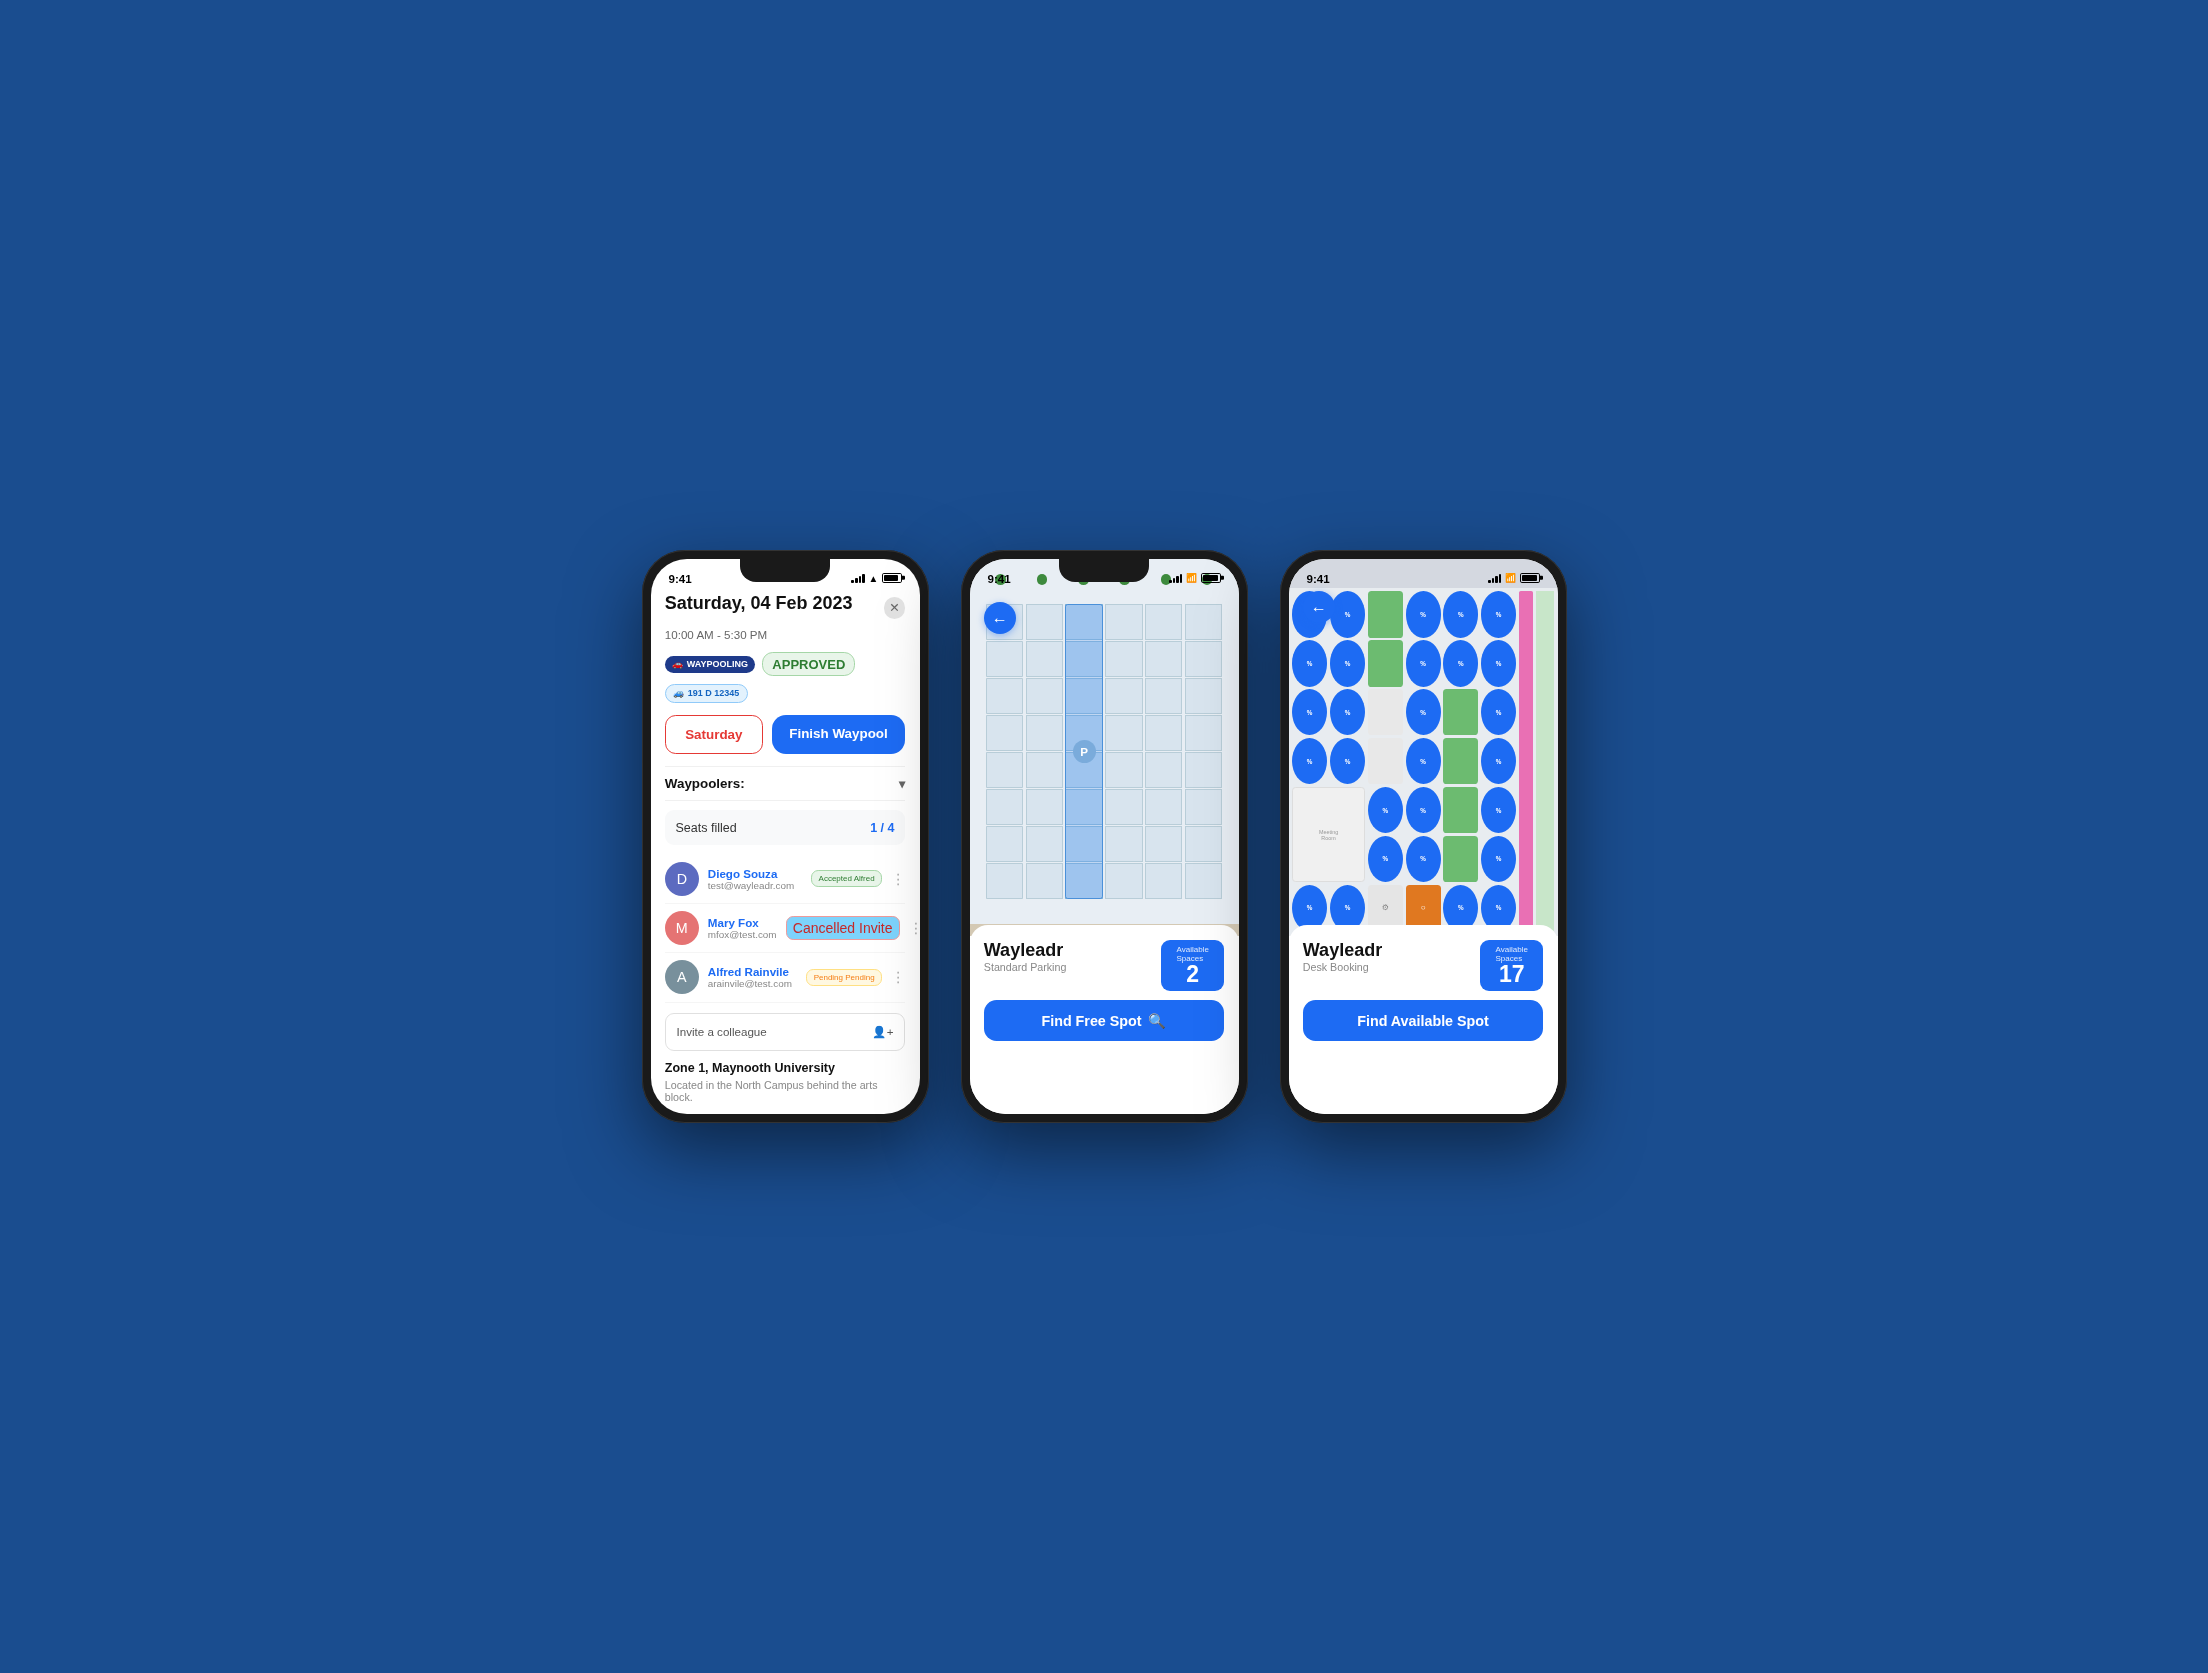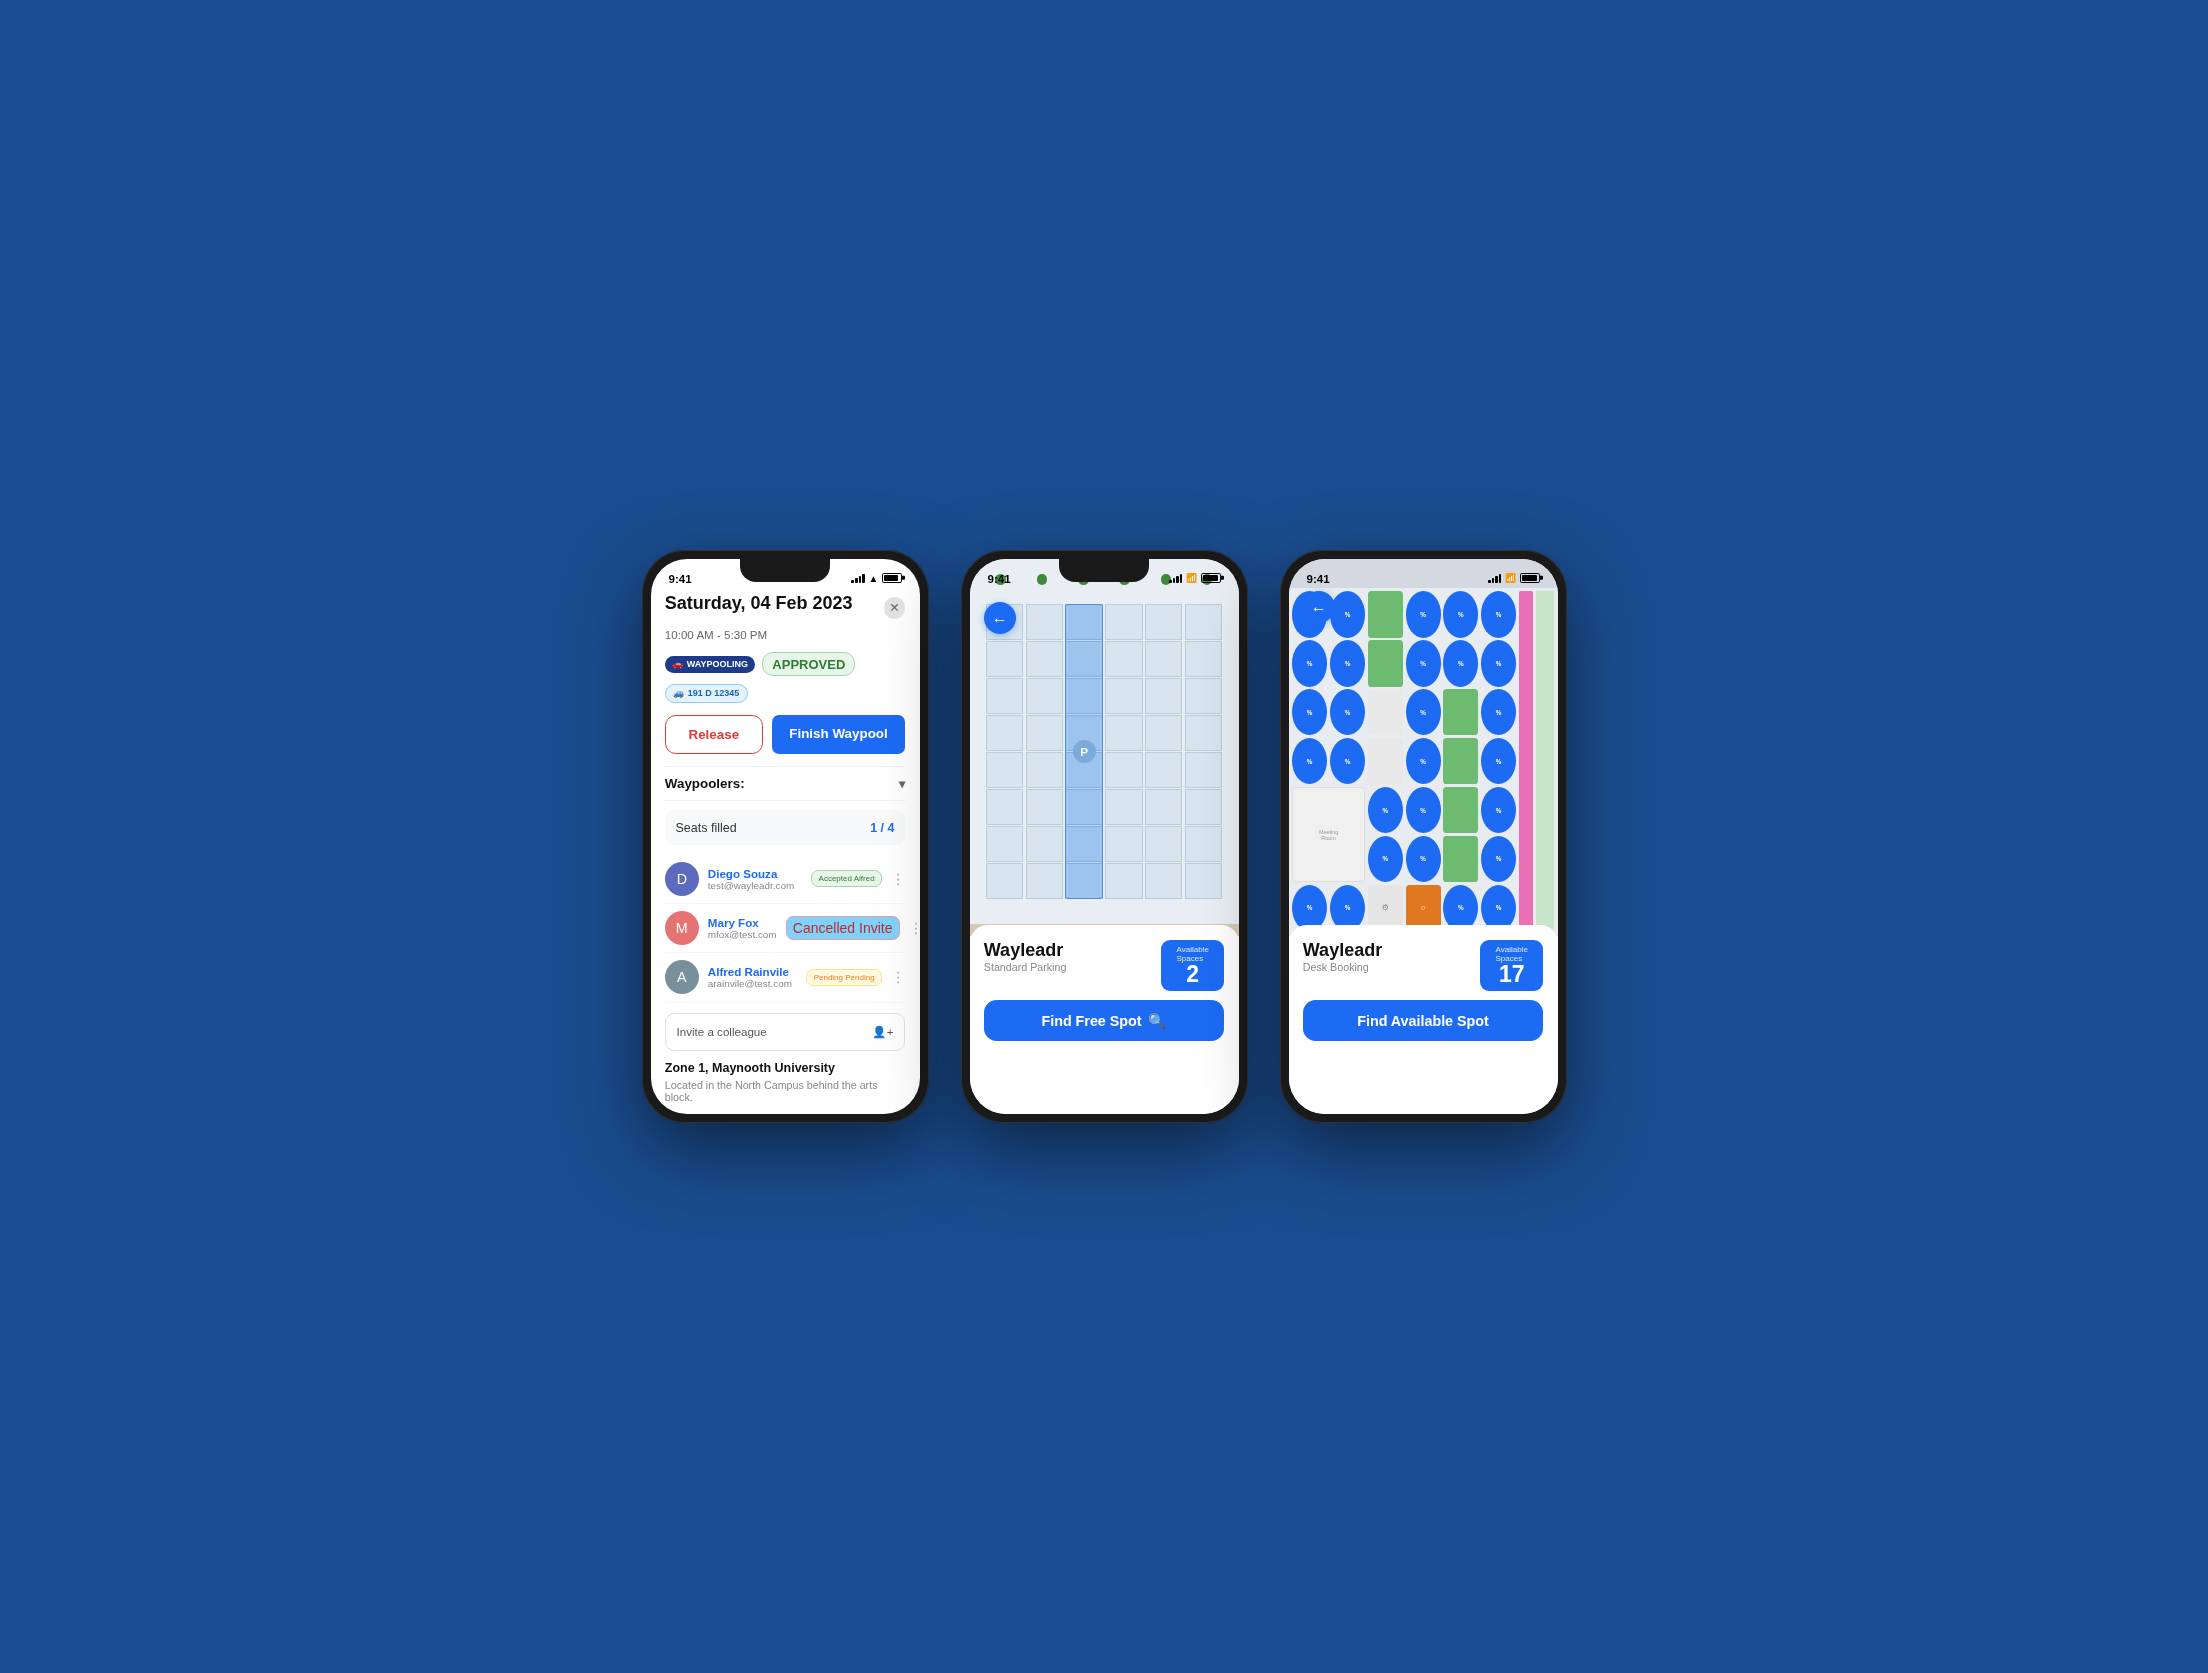--- a/index.html
+++ b/index.html
@@ -159,21 +159,21 @@
       color: #e53935;
       font-size: 13.4px;
       font-weight: 600;
       cursor: pointer;
       text-align: center;
     }
     .btn-finish {
       flex: 1.5;
       padding: 10.7px;
       border: none;
-      border-radius: 7px;
+      border-radius: 14px;
       background: #1d6bf3;
       color: #fff;
       font-size: 13.4px;
       font-weight: 600;
       cursor: pointer;
       text-align: center;
     }
     .waypoolers-header {
       display: flex;
       justify-content: space-between;
@@ -392,21 +392,21 @@
             <span>WAYPOOLING</span>
           </div>
           <div class="badge-approved">APPROVED</div>
           <div class="badge-car">
             <span>🚙</span>
             <span>191 D 12345</span>
           </div>
         </div>
 
         <div class="action-btns">
-          <div class="btn-release">Release</div>
+          <div class="btn-release">Saturday</div>
           <div class="btn-finish">Finish Waypool</div>
         </div>
 
         <div class="waypoolers-header">
           <span>Waypoolers:</span>
           <span class="chevron-down">▾</span>
         </div>
 
         <div class="seats-row">
           <span>Seats filled</span>

